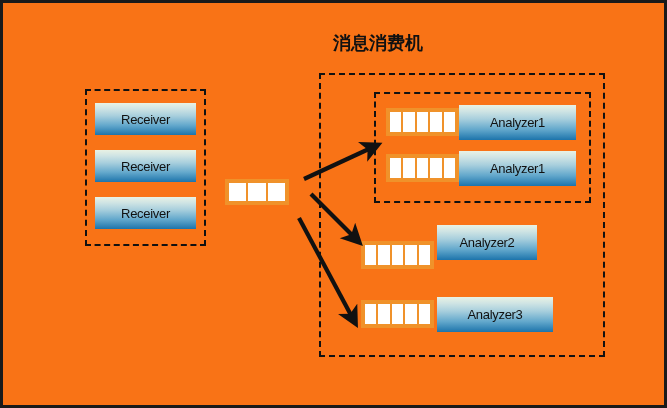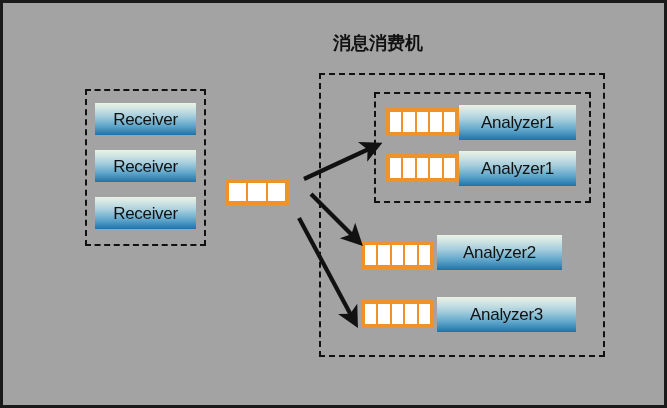--- a/index.html
+++ b/index.html
@@ -8,21 +8,21 @@
     background: #ffffff;
   }
   body {
     font-family: "Liberation Sans", "DejaVu Sans", sans-serif;
   }
 
   #canvas {
     position: relative;
     width: 667px;
     height: 408px;
-    background: #a3a3a3;
+    background: #f97316;
     border: 3px solid #1a1a1a;
     box-sizing: border-box;
     overflow: hidden;
   }
 
   
   .title {
     position: absolute;
     left: 330px;
     top: 28px;
@@ -50,37 +50,37 @@
   .node {
     position: absolute;
     box-sizing: border-box;
     background: linear-gradient(to bottom,
                 #e9f2e4 0%,
                 #cfe4e4 18%,
                 #a8cfdd 40%,
                 #63a8cc 70%,
                 #1d74ab 100%);
     color: #111111;
-    font-size: 17px;
+    font-size: 13px;
     line-height: 1;
     display: flex;
     align-items: center;
     justify-content: center;
     letter-spacing: -0.3px;
     text-shadow: 0 0 0 rgba(0,0,0,0);
   }
 
   #receiver-0 { left: 92px; top: 100px; width: 101px; height: 32px; }
   #receiver-1 { left: 92px; top: 147px; width: 101px; height: 32px; }
   #receiver-2 { left: 92px; top: 194px; width: 101px; height: 32px; }
 
   #analyzer-0 { left: 456px; top: 102px; width: 117px; height: 35px; }
   #analyzer-1 { left: 456px; top: 148px; width: 117px; height: 35px; }
-  #analyzer-2 { left: 434px; top: 232px; width: 125px; height: 35px; }
-  #analyzer-3 { left: 434px; top: 294px; width: 139px; height: 35px; }
+  #analyzer-2 { left: 434px; top: 222px; width: 100px; height: 35px; }
+  #analyzer-3 { left: 434px; top: 294px; width: 116px; height: 35px; }
 
   
   .queue {
     position: absolute;
     box-sizing: border-box;
     border: 2px solid #f0922a;
     background: #f0922a;
     display: flex;
     gap: 2px;
     padding: 2px;

